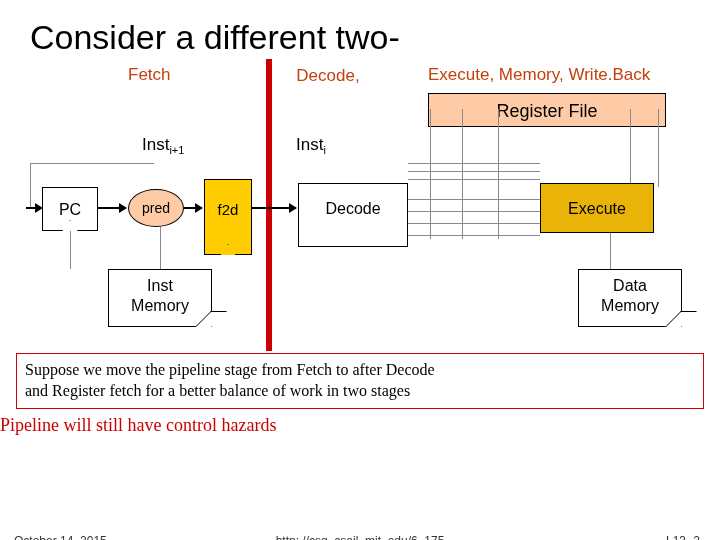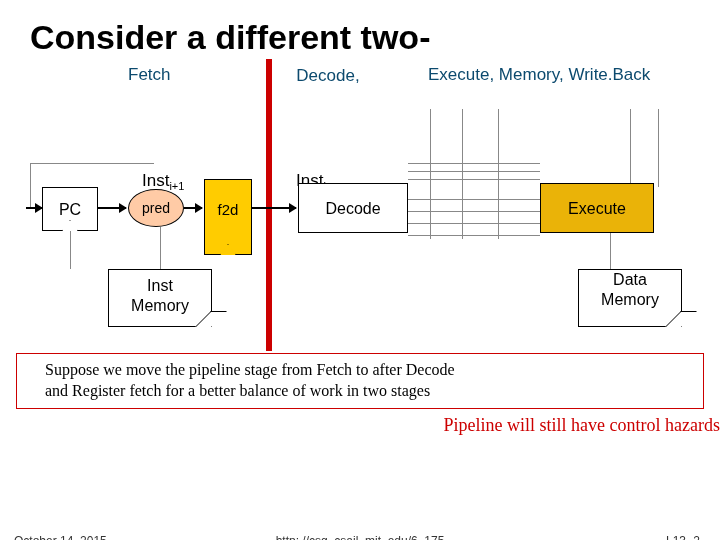--- a/index.html
+++ b/index.html
@@ -6,45 +6,45 @@
   body {
     width: 720px;
     height: 540px;
     font-family: Verdana, Geneva, sans-serif;
     background: #fff;
     position: relative;
     overflow: hidden;
   }
   .title {
     font-size: 34px;
-    font-weight: bold;
+    font-weight: normal;
     color: #000;
     padding: 18px 30px 8px 30px;
     line-height: 1.15;
   }
   .stage-labels {
     position: relative;
     height: 70px;
   }
-  .lbl { position: absolute; font-size: 17px; color: #0c4a6e; }
+  .lbl { position: absolute; font-size: 17px; color: #c2410c; }
   .lbl-fetch { left: 128px; top: 0; }
   .lbl-decode { left: 258px; top: 0; width: 140px; line-height: 1.25; text-align: center; }
   .lbl-exec { left: 428px; top: 0; }
   .regfile-box {
     position: absolute;
     left: 428px; top: 28px;
     width: 238px; height: 34px;
     border: 1px solid #000;
     background: #ffcba6;
     text-align: center;
     line-height: 34px;
     font-size: 18px;
   }
   .inst-labels { position: relative; height: 34px; }
-  .inst-lbl { position: absolute; font-size: 17px; margin-top: 36px; }
+  .inst-lbl { position: absolute; font-size: 17px; }
   .inst1 { left: 142px; top: 0; }
   .inst0 { left: 296px; top: 0; }
   .sub { font-size: 11px; vertical-align: sub; }
   .diagram {
     position: relative;
     width: 100%;
     height: 178px;
   }
   
   .box { position: absolute; border: 1px solid #000; text-align: center; font-size: 16px; }
@@ -69,40 +69,40 @@
     background: #ffcc00; line-height: 60px; font-size: 15px;
   }
   .f2d::after {
     content: ""; position: absolute; left: 50%; bottom: -1px;
     width: 14px; height: 10px; transform: translateX(-50%);
     background: #ffcc00;
     border: 1px solid #000; border-bottom: none;
     clip-path: polygon(0 100%, 50% 0, 100% 100%);
   }
   .decode {
-    left: 298px; top: 14px; width: 110px; height: 50px;
+    left: 298px; top: 14px; width: 110px; height: 64px;
     background: #fff; line-height: 50px; text-align: center;
   }
   .execute {
     left: 540px; top: 14px; width: 114px; height: 50px;
     background: #eab308; line-height: 50px;
   }
   .imem {
     left: 108px; top: 100px; width: 104px; height: 58px;
     background: #fff; padding-top: 6px; line-height: 1.25;
   }
   .imem-cut {
     position: absolute; right: -1px; bottom: -1px;
     width: 16px; height: 16px; background: #fff;
     border-left: 1px solid #000; border-top: 1px solid #000;
     transform: skew(-45deg) translateX(7px);
   }
   .dmem {
     left: 578px; top: 100px; width: 104px; height: 58px;
-    background: #fff; line-height: 1.25;
+    background: #fff; padding-top: 6px; line-height: 1.25;
   }
   .dmem-cut {
     position: absolute; right: -1px; bottom: -1px;
     width: 16px; height: 16px; background: #fff;
     border-left: 1px solid #000; border-top: 1px solid #000;
     transform: skew(-45deg) translateX(7px);
   }
   
   .stage-div {
     position: absolute;
@@ -116,27 +116,27 @@
   
   .arrow { position: absolute; height: 2px; background: #000; }
   .arrow::after {
     content: ""; position: absolute; right: -1px; top: -4px;
     border-left: 8px solid #000; border-top: 5px solid transparent; border-bottom: 5px solid transparent;
   }
   
   .caption-box {
     margin: 6px 16px 6px 16px;
     border: 1px solid #c00;
-    padding: 6px 28px;
+    padding: 6px 8px;
     font-family: "Comic Sans MS", cursive;
     font-size: 16px;
     line-height: 1.3;
   }
   .caption2 {
-    text-align: right;
+    text-align: left;
     color: #c00;
     font-family: "Comic Sans MS", cursive;
     font-size: 18px;
     margin-top: 4px;
   }
   .footer {
     position: absolute;
     left: 0; bottom: 6px;
     width: 100%;
     font-size: 12px;
@@ -152,20 +152,21 @@
 <div class="title">
   <span>Consider a different two-</span><br>
 </div>
 
 <div class="stage-labels">
   <div class="lbl lbl-fetch">Fetch</div>
   <div class="lbl lbl-decode">
     <span>Decode,</span><br>
   </div>
   <div class="lbl lbl-exec">Execute, Memory, Write.Back</div>
+  <div class="regfile-box">Register File</div>
 </div>
 
 <div class="inst-labels">
   <div class="inst-lbl inst1">
     <span>Inst</span><span class="sub">i+1</span>
   </div>
   <div class="inst-lbl inst0">
     <span>Inst</span><span class="sub">i</span>
   </div>
 </div>

